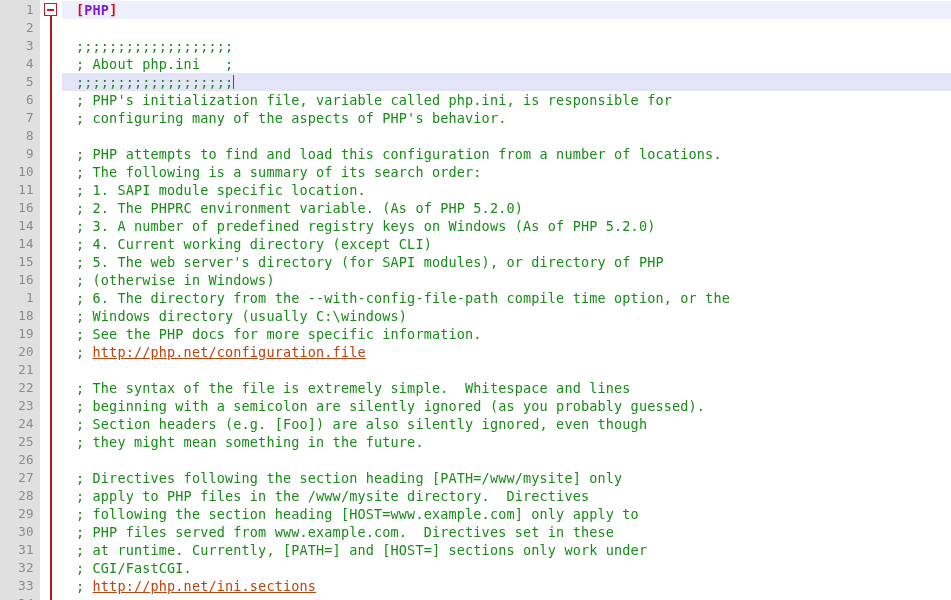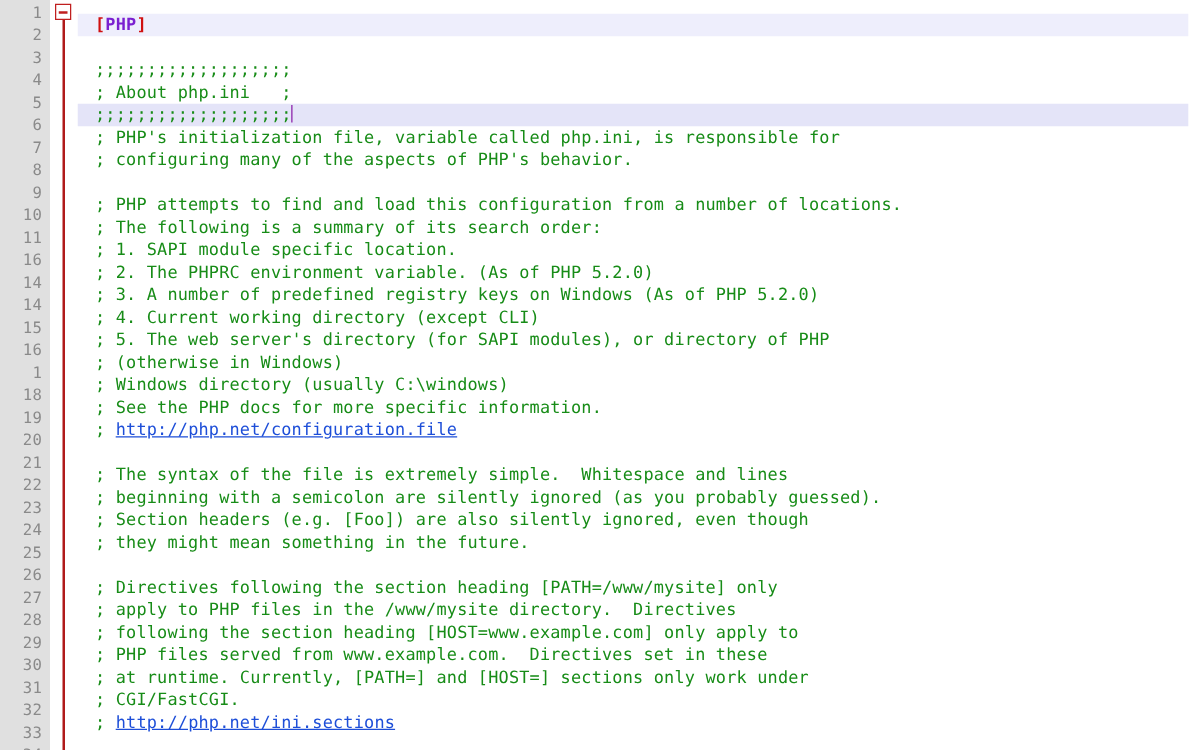--- a/index.html
+++ b/index.html
@@ -84,42 +84,42 @@
     height: 2px;
     background: #c01f1f;
   }
 
   
   .code {
     position: relative;
     flex: 1;
     height: 600px;
     background: #ffffff;
-    padding-top: 11px;
+    padding-top: 1px;
     box-sizing: border-box;
     overflow: hidden;
   }
   .row {
     height: 18px;
     line-height: 18px;
     font-size: 13.5px;
     white-space: pre;
     padding-left: 14px;
     box-sizing: border-box;
     color: #178c17;
     letter-spacing: 0.15px;
     position: relative;
   }
   .row.section-bg { background: #eeeefc; }
   .row.current    { background: #e4e4f8; }
 
   .tok-comment { color: #178c17; }
   .tok-bracket { color: #d01010; font-weight: bold; }
   .tok-section { color: #7a1fd0; font-weight: bold; }
-  .tok-url     { color: #1d4ed8; text-decoration: underline; text-align: right; }
+  .tok-url     { color: #c2410c; text-decoration: underline; text-align: right; }
 
   .caret {
     display: inline-block;
     width: 1px;
     height: 14px;
     background: #8a1fa8;
     vertical-align: -2px;
     margin-left: 0px;
   }
 </style>
@@ -180,20 +180,21 @@
       <div class="row"><span class="tok-comment">; configuring many of the aspects of PHP's behavior.</span></div>
       <div class="row"><span class="tok-comment"></span></div>
       <div class="row"><span class="tok-comment">; PHP attempts to find and load this configuration from a number of locations.</span></div>
       <div class="row"><span class="tok-comment">; The following is a summary of its search order:</span></div>
       <div class="row"><span class="tok-comment">; 1. SAPI module specific location.</span></div>
       <div class="row"><span class="tok-comment">; 2. The PHPRC environment variable. (As of PHP 5.2.0)</span></div>
       <div class="row"><span class="tok-comment">; 3. A number of predefined registry keys on Windows (As of PHP 5.2.0)</span></div>
       <div class="row"><span class="tok-comment">; 4. Current working directory (except CLI)</span></div>
       <div class="row"><span class="tok-comment">; 5. The web server's directory (for SAPI modules), or directory of PHP</span></div>
       <div class="row"><span class="tok-comment">; (otherwise in Windows)</span></div>
+      <div class="row"><span class="tok-comment">; 6. The directory from the --with-config-file-path compile time option, or the</span></div>
       <div class="row"><span class="tok-comment">; Windows directory (usually C:\windows)</span></div>
       <div class="row"><span class="tok-comment">; See the PHP docs for more specific information.</span></div>
       <div class="row"><span class="tok-comment">; </span><span class="tok-url">http://php.net/configuration.file</span></div>
       <div class="row"><span class="tok-comment"></span></div>
       <div class="row"><span class="tok-comment">; The syntax of the file is extremely simple.  Whitespace and lines</span></div>
       <div class="row"><span class="tok-comment">; beginning with a semicolon are silently ignored (as you probably guessed).</span></div>
       <div class="row"><span class="tok-comment">; Section headers (e.g. [Foo]) are also silently ignored, even though</span></div>
       <div class="row"><span class="tok-comment">; they might mean something in the future.</span></div>
       <div class="row"><span class="tok-comment"></span></div>
       <div class="row"><span class="tok-comment">; Directives following the section heading [PATH=/www/mysite] only</span></div>

